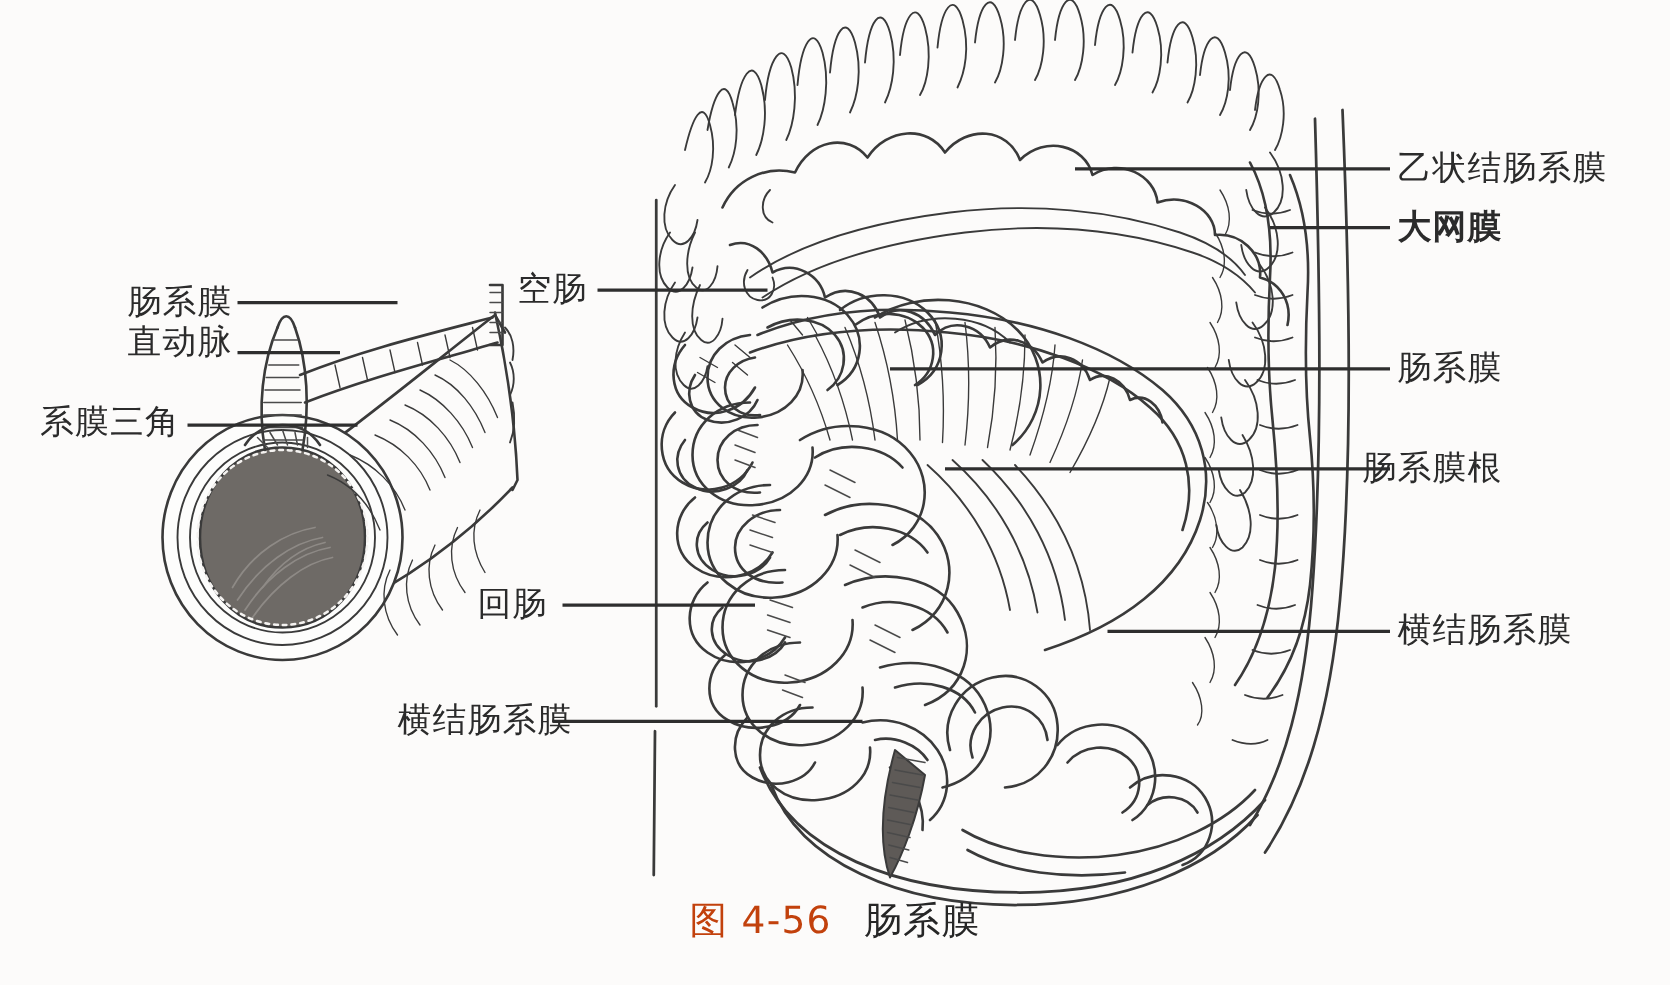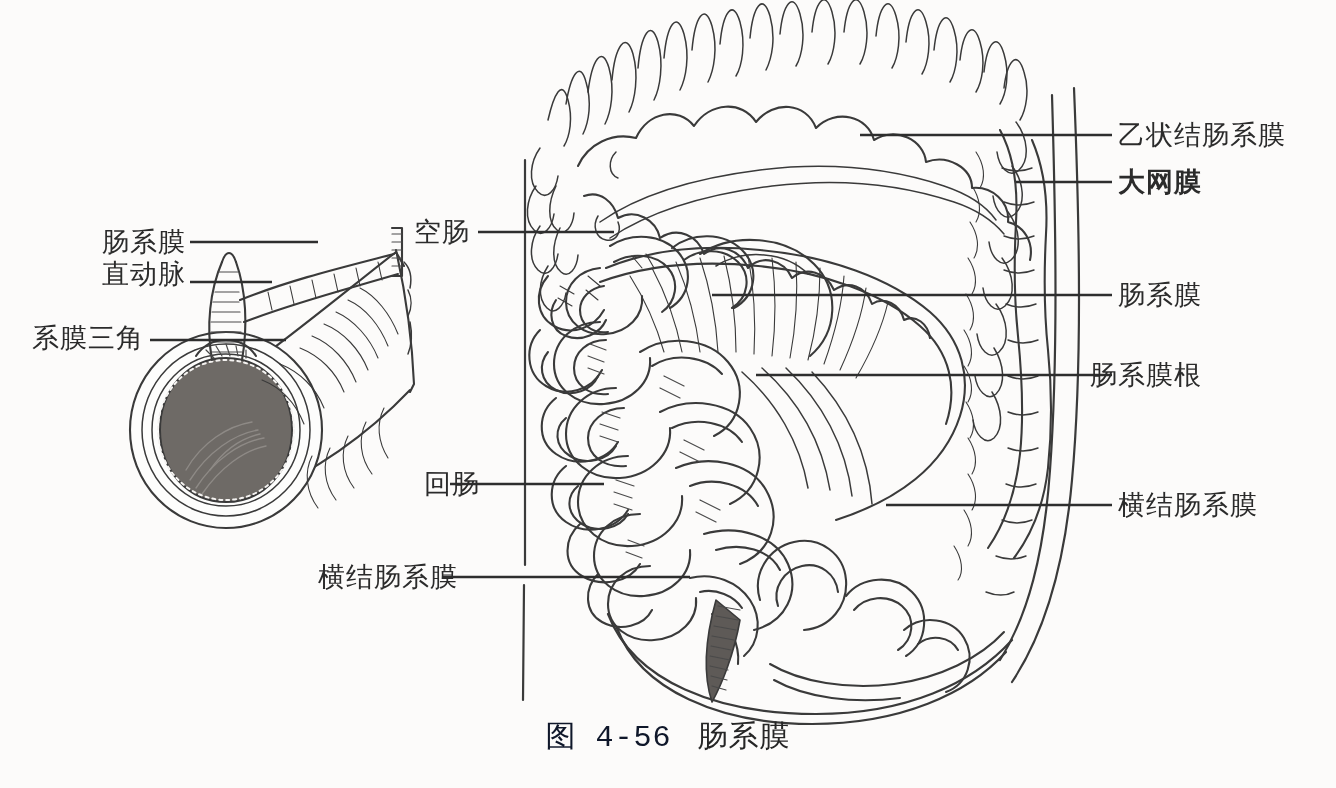--- a/index.html
+++ b/index.html
@@ -22,21 +22,21 @@
   .lbl.r{text-align:left;}
   .lbl.l{text-align:right;}
   #caption{
     position:absolute;
     left:0;right:0;top:716px;
     text-align:center;
     font-size:30px;
     letter-spacing:1px;
     white-space:nowrap;
   }
-  #caption .num{color:#0f172a;font-family:Liberation Mono, monospace;}
+  #caption .num{color:#c2410c;}
   #caption .ttl{color:#262626;margin-left:26px;}
   .art{stroke:#3a3a3a;fill:none;stroke-linecap:round;stroke-linejoin:round;}
   .thin{stroke-width:1.5;}
   .vthin{stroke-width:1.1;}
   .med{stroke-width:2.1;}
   .leader{stroke:#2e2e2e;stroke-width:2.6;fill:none;stroke-linecap:butt;}
   .wall{stroke:#3a3a3a;stroke-width:2.2;fill:none;}
   .lumen{fill:#6e6a66;stroke:#3a3a3a;stroke-width:2;}
   .hatch{stroke:#4a4a4a;stroke-width:1.2;fill:none;}
   .fillwhite{fill:#fdfdfc;}
@@ -385,21 +385,21 @@
 </div>
 
 <div class="lbl l" style="left:24px;top:322px;width:120px;">
   <span>系膜三角</span>
 </div>
 
 <div class="lbl" style="left:380px;top:216px;margin-left:34px;">
   <span>空肠</span>
 </div>
 
-<div class="lbl" style="left:382px;top:468px;margin-left:42px;">
+<div class="lbl" style="left:382px;top:468px;">
   <span>回肠</span>
 </div>
 
 <div class="lbl" style="left:318px;top:561px;">
   <span>横结肠系膜</span>
 </div>
 
 <div class="lbl r" style="left:1118px;top:119px;">
   <span>乙状结肠系膜</span>
 </div>

